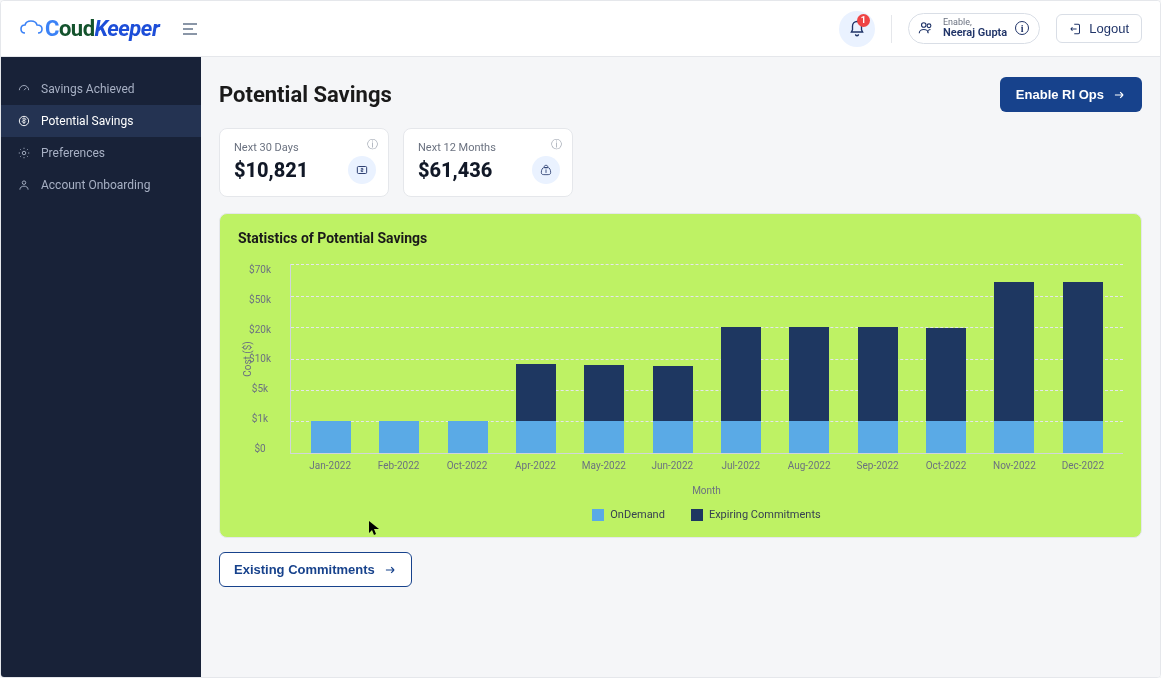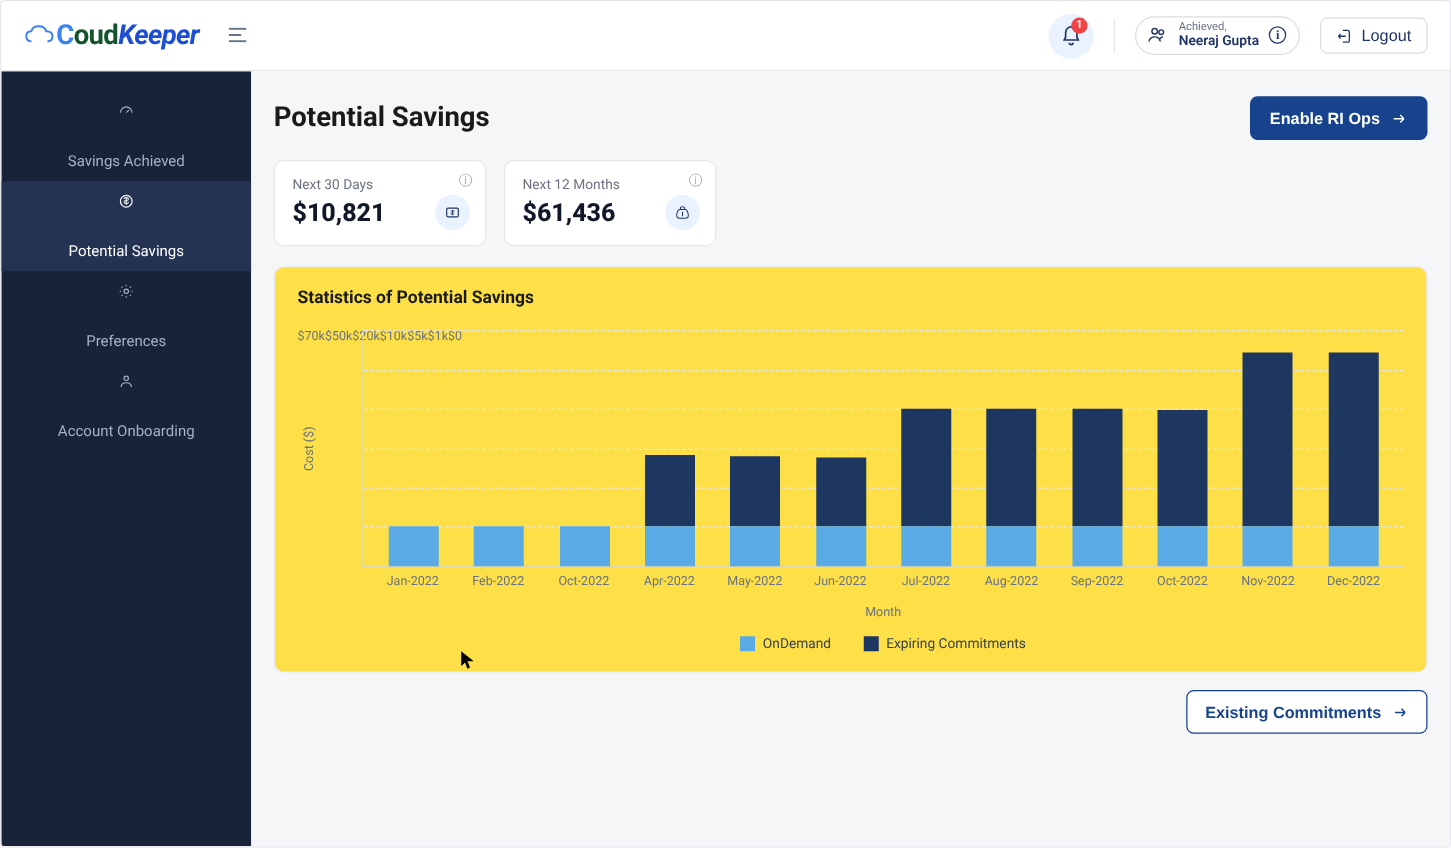--- a/index.html
+++ b/index.html
@@ -25,62 +25,62 @@
 .user-text .name { font-size:11px; color:#203468; font-weight:600; }
 .info-circle { width:14px; height:14px; border:1.5px solid #203468; border-radius:50%; font-size:10px; display:flex; align-items:center; justify-content:center; color:#203468; font-weight:700; font-family: Georgia, serif; }
 .logout-btn { display:flex; align-items:center; gap:6px; border:1px solid #d9dee6; border-radius:6px; padding:6px 12px; font-size:13px; color:#203468; cursor:pointer; background:#fff; }
 .logout-btn svg { width:14px; height:14px; }
 
 
 .body { display:flex; flex:1; overflow:hidden; }
 
 
 .sidebar { width:200px; background:#182238; color:#a7b0c4; padding-top:16px; flex-shrink:0; }
-.side-item { display:flex; align-items:center; gap:26px; font-size:12px; padding:9px 16px; cursor:pointer; color:#a7b0c4;flex-direction:column; }
+.side-item { display:flex; align-items:center; gap:10px; font-size:12px; padding:9px 16px; cursor:pointer; color:#a7b0c4; }
 .side-item.active { background:#243352; color:#fff; }
 .side-item svg { width:14px; height:14px; }
 
 
 .main { flex:1; background:#f5f6f8; padding:20px 18px 12px; overflow:auto; }
 .page-head { display:flex; align-items:center; justify-content:space-between; margin-bottom:16px; }
 .page-title { font-size:22px; font-weight:700; color:#1a1a1a; }
 .primary-btn { background:#17428c; color:#fff; border:none; border-radius:6px; padding:10px 16px; font-size:13px; font-weight:600; display:flex; align-items:center; gap:8px; cursor:pointer; }
 .primary-btn svg { width:14px; height:14px; stroke:#fff; }
 
 .cards-row { display:flex; gap:14px; margin-bottom:16px; }
 .stat-card { width:170px; background:#fff; border:1px solid #e5e7eb; border-radius:8px; padding:12px 14px 14px; position:relative; }
 .stat-card .info { position:absolute; top:8px; right:10px; color:#9ca3af; font-size:11px; cursor:pointer; }
 .stat-card .label { font-size:11px; color:#6b7280; margin-bottom:4px; }
 .stat-card .value { font-size:20px; font-weight:800; color:#111827; }
 .stat-card .iconwrap { position:absolute; right:12px; bottom:12px; width:28px; height:28px; border-radius:50%; background:#eaf2ff; display:flex; align-items:center; justify-content:center; }
 .stat-card .iconwrap svg { width:14px; height:14px; }
 
 
-.panel { background:#fde047; border:1px solid #e5e7eb; border-radius:8px; padding:16px 18px 8px; }
+.panel { background:#bef264; border:1px solid #e5e7eb; border-radius:8px; padding:16px 18px 8px; }
 .panel-title { font-size:14px; font-weight:700; color:#1a1a1a; margin-bottom:18px; }
 
 .chart-wrap { display:flex; }
-.y-axis { display:flex; align-items:flex-start; justify-content:space-between; padding-right:8px; font-size:10px; color:#6b7280; width:52px; position:relative; }
+.y-axis { display:flex; flex-direction:column; align-items:center; justify-content:space-between; padding-right:8px; font-size:10px; color:#6b7280; width:52px; position:relative; }
 .y-axis .yrot { position:absolute; left:-8px; top:50%; transform: translateY(-50%) rotate(-90deg); font-size:10px; color:#6b7280; white-space:nowrap; }
 .plot-col { flex:1; }
 .plot { position:relative; height:190px; border-left:1px solid #d1d5db; border-bottom:1px solid #d1d5db; display:flex; align-items:flex-end; padding:0 6px; }
 .grid-line { position:absolute; left:0; right:0; height:0; border-top:1px dashed #e5e7eb; }
 .bars { position:relative; display:flex; align-items:flex-end; gap:0; width:100%; height:100%; }
 .bar-group { flex:1; display:flex; align-items:flex-end; justify-content:center; height:100%; }
 .stack { width:40px; display:flex; flex-direction:column-reverse; }
 .seg-ondemand { background:#5aaae6; }
 .seg-expiring { background:#1e3761; }
 .x-axis { display:flex; padding:6px 6px 0; }
 .x-axis .xlabel { flex:1; text-align:center; font-size:10px; color:#6b7280; }
 .axis-caption { text-align:center; font-size:10px; color:#6b7280; padding:14px 0 6px; }
 
 .legend { display:flex; justify-content:center; align-items:center; gap:26px; padding:6px 0 8px; font-size:11px; color:#374151; }
 .legend .sw { width:12px; height:12px; display:inline-block; margin-right:6px; vertical-align:middle; }
 
-.footer-row { display:flex; justify-content:flex-end; margin-top:14px; }
+.footer-row { display:flex; justify-content:flex-start; margin-top:14px; }
 .outline-btn { background:#fff; border:1px solid #17428c; color:#17428c; border-radius:6px; padding:9px 14px; font-size:13px; font-weight:600; display:flex; align-items:center; gap:8px; cursor:pointer; }
 .outline-btn svg { width:14px; height:14px; stroke:#17428c; }
 
 .cursor-arrow { position:absolute; width:12px; height:16px; pointer-events:none; }
 </style>
 </head>
 <body>
 
 <div class="app">
 
@@ -107,21 +107,21 @@
       <span class="badge">1</span>
     </div>
     <div class="vdiv"></div>
     <div class="user-box">
       <svg class="people" viewBox="0 0 24 24" fill="none">
           <circle cx="9" cy="8" r="3" stroke="#203468" stroke-width="1.5"></circle>
           <circle cx="16" cy="9" r="2.5" stroke="#203468" stroke-width="1.5"></circle>
           <path d="M3 19c0-3 3-5 6-5s6 2 6 5M14 18c0-2 2-4 4-4" stroke="#203468" stroke-width="1.5"></path>
         </svg>
       <div class="user-text">
-        <span class="welcome">Achieved,</span>
+        <span class="welcome">Enable,</span>
         <span class="name">Neeraj Gupta</span>
       </div>
       <span class="info-circle">i</span>
     </div>
     <button class="logout-btn">
       <svg viewBox="0 0 24 24" fill="none">
           <path d="M9 4h7a2 2 0 0 1 2 2v12a2 2 0 0 1-2 2H9M13 12H3m0 0 3-3m-3 3 3 3" stroke="#203468" stroke-width="1.8"></path>
         </svg>
       <span>Logout</span>
     </button>

